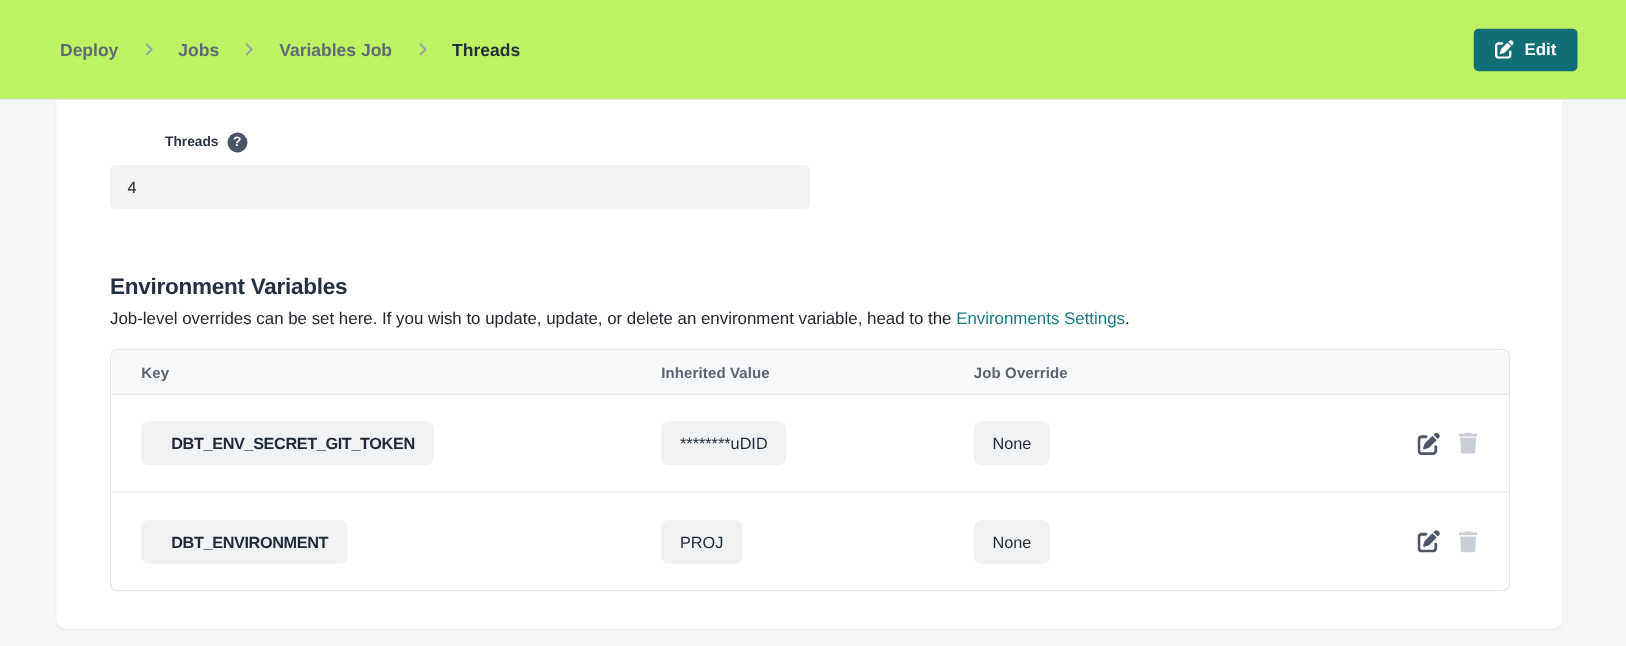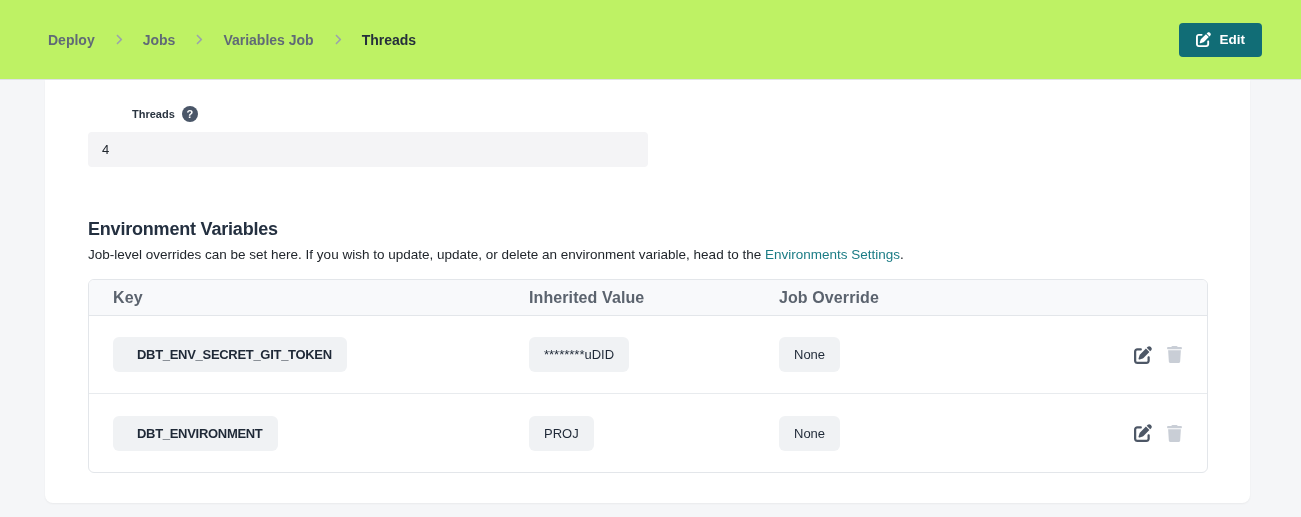--- a/index.html
+++ b/index.html
@@ -124,21 +124,21 @@
     border-radius: 6px;
     overflow: hidden;
     background: #ffffff;
   }
   .thead {
     display: flex;
     align-items: center;
     height: 36px;
     background: #f8f9fb;
     border-bottom: 1px solid #e3e6ea;
-    font-size: 16px;
+    font-size: 12px;
     font-weight: 700;
     color: #5b636e;
     letter-spacing: 0.1px;
   }
   .col-key { width: 440px; padding-left: 24px; }
   .col-inherited { width: 250px; }
   .col-override { flex: 1; }
   .trow {
     display: flex;
     align-items: center;

